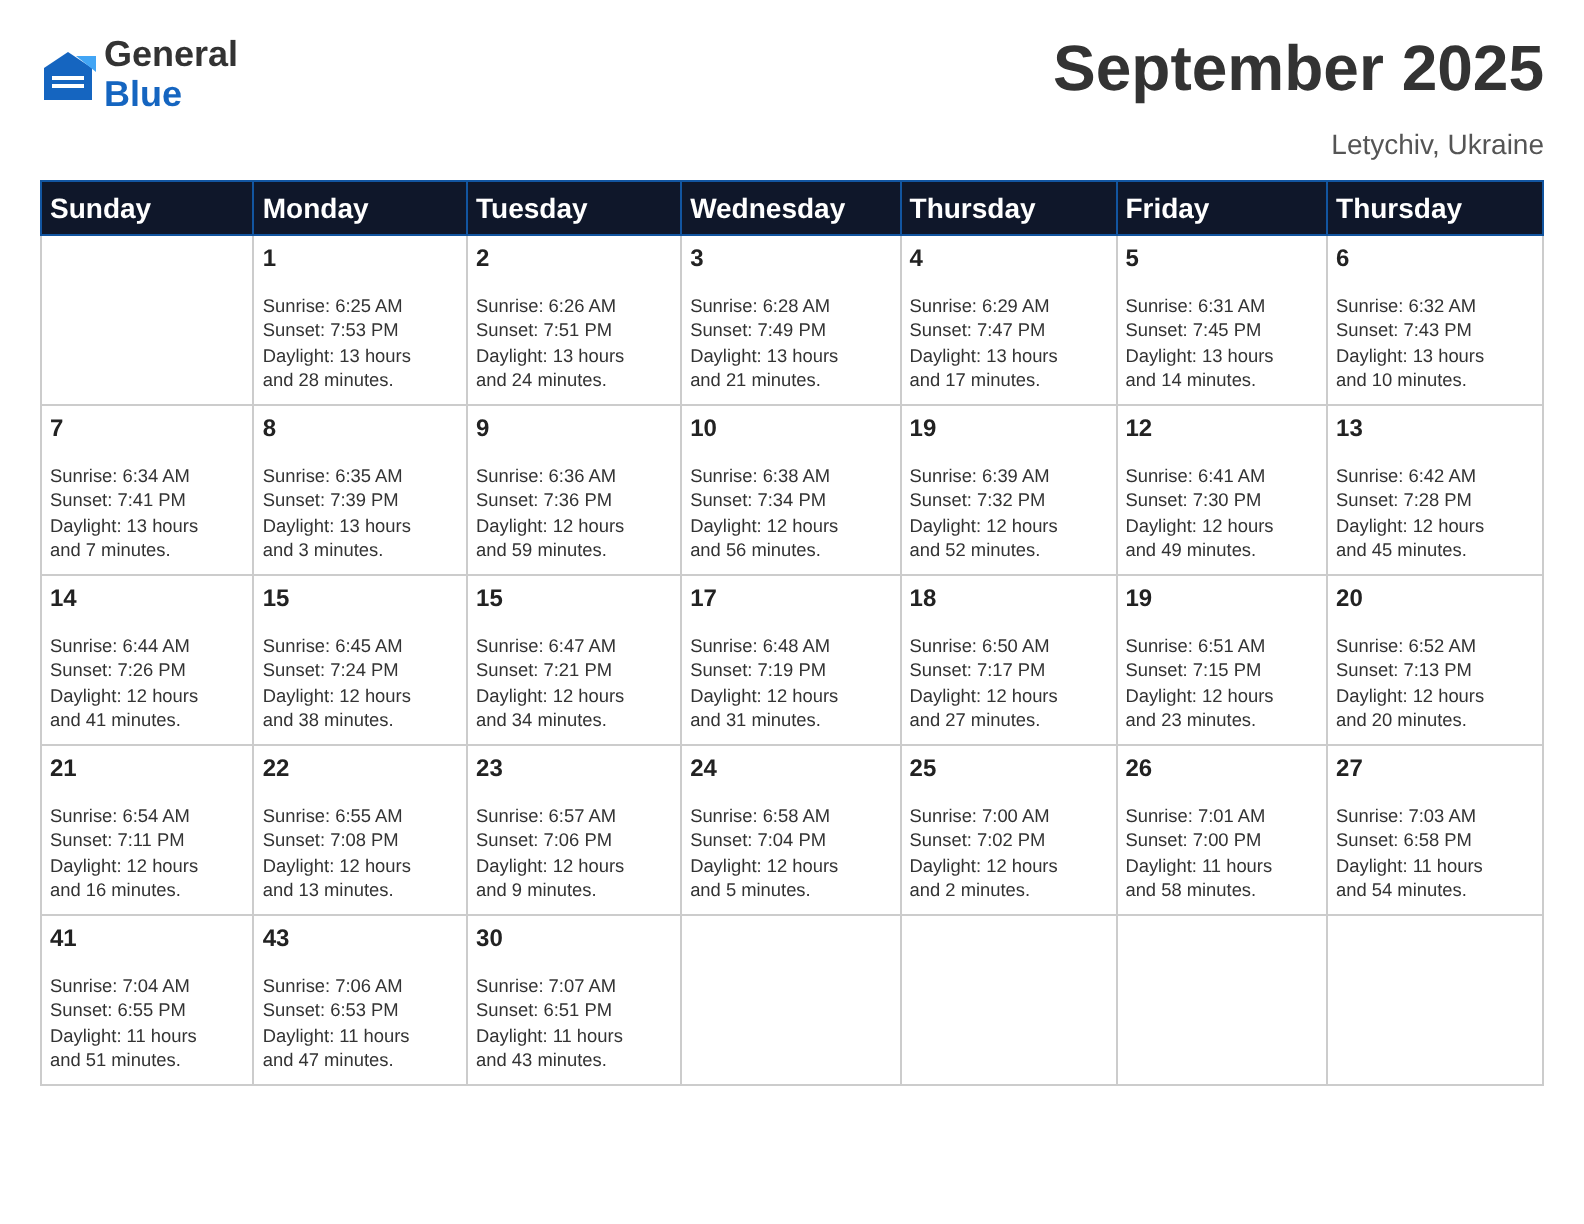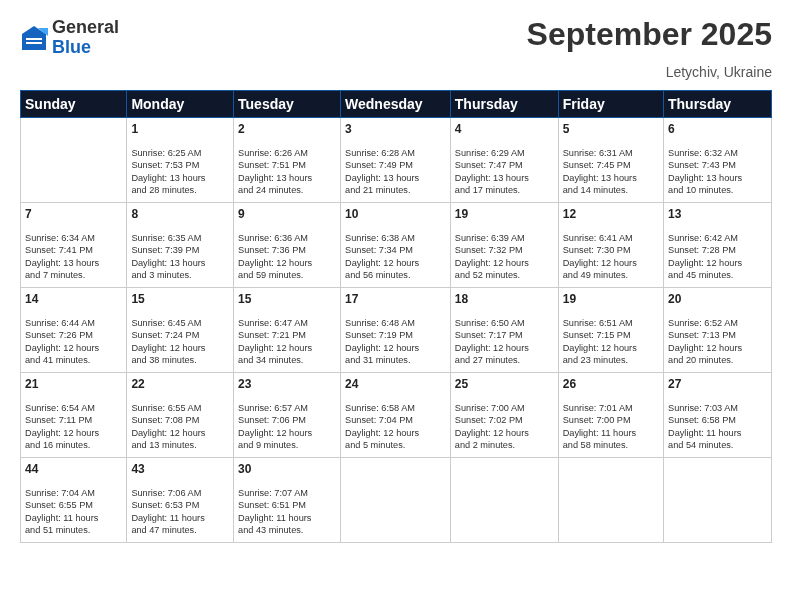--- a/index.html
+++ b/index.html
@@ -240,21 +240,21 @@
             <span class="day-number">26</span>
             <div class="day-info">Sunrise: 7:01 AM<br>Sunset: 7:00 PM<br>Daylight: 11 hours<br>and 58 minutes.</div>
           </td>
           <td>
             <span class="day-number">27</span>
             <div class="day-info">Sunrise: 7:03 AM<br>Sunset: 6:58 PM<br>Daylight: 11 hours<br>and 54 minutes.</div>
           </td>
         </tr>
         <tr>
           <td>
-            <span class="day-number">44</span>
+            <span class="day-number">41</span>
             <div class="day-info">Sunrise: 7:04 AM<br>Sunset: 6:55 PM<br>Daylight: 11 hours<br>and 51 minutes.</div>
           </td>
           <td>
             <span class="day-number">43</span>
             <div class="day-info">Sunrise: 7:06 AM<br>Sunset: 6:53 PM<br>Daylight: 11 hours<br>and 47 minutes.</div>
           </td>
           <td>
             <span class="day-number">30</span>
             <div class="day-info">Sunrise: 7:07 AM<br>Sunset: 6:51 PM<br>Daylight: 11 hours<br>and 43 minutes.</div>
           </td>

